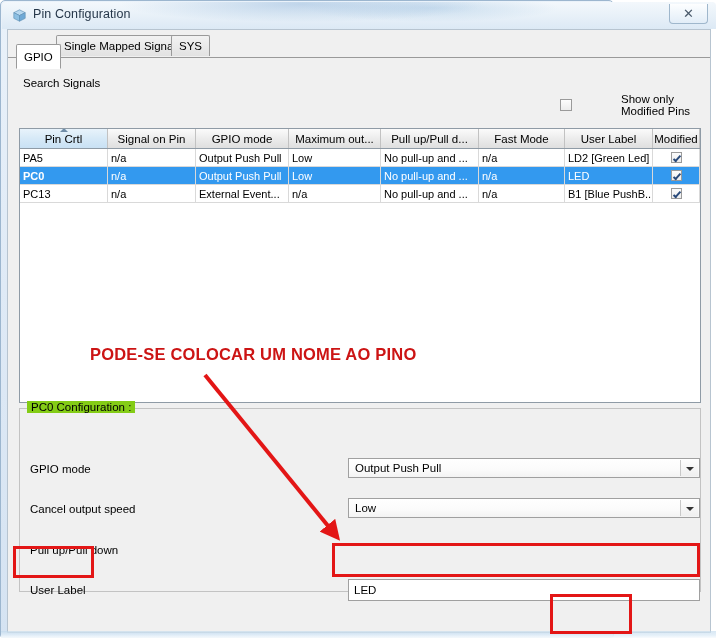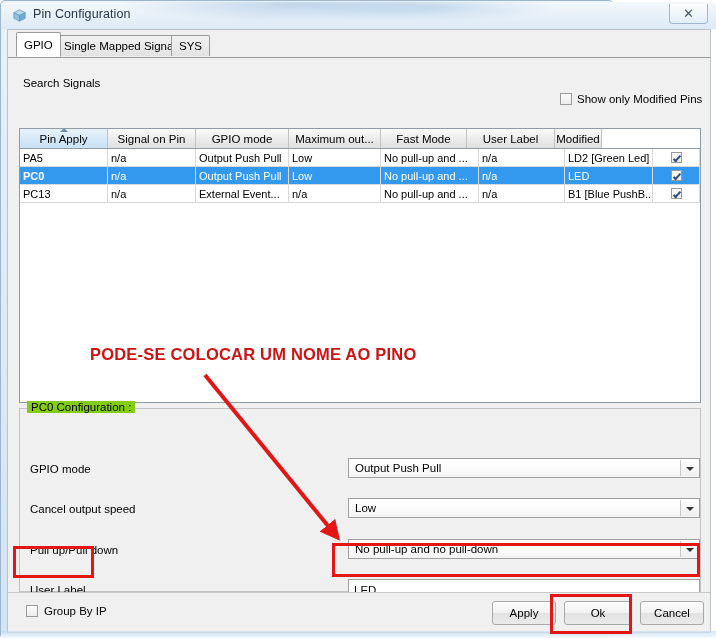--- a/index.html
+++ b/index.html
@@ -170,21 +170,21 @@
   }
   .wincheck {
     width: 12px; height: 12px;
     box-sizing: border-box;
     border: 1px solid #9a9a9a;
     background: linear-gradient(180deg,#fdfdfd 0%, #ececec 100%);
     display: inline-block;
     position: relative;
     flex: none;
   }
-  #modified-check-label { font-size: 11.5px; }
+  #modified-check-label { font-size: 11.5px; margin-left: 44px; }
 
   
   #table-wrap {
     position: absolute;
     left: 11px; top: 98px;
     width: 682px;
     height: 275px;
     box-sizing: border-box;
     background: #ffffff;
     border: 1px solid #8f9ba6;
@@ -424,21 +424,21 @@
     </svg>
     <div id="title-text">Pin Configuration</div>
     <div id="close-btn">
       <div id="close-glyph">✕</div>
     </div>
   </div>
 
   <div id="client">
 
     <div id="tabstrip">
-      <div class="tab active" style="left:8px;">
+      <div class="tab active" style="left:8px;margin-top:12px;">
         <span>GPIO</span>
       </div>
       <div class="tab" style="left:48px;">
         <span>Single Mapped Signals</span>
       </div>
       <div class="tab" style="left:163px;">
         <span>SYS</span>
       </div>
       <div id="tab-underline"></div>
     </div>
@@ -449,30 +449,33 @@
 
     <div id="modified-check-wrap">
       <span class="wincheck"></span>
       <span id="modified-check-label">Show only Modified Pins</span>
     </div>
 
     <div id="table-wrap">
       <div id="thead">
           <div class="th sorted" style="width: 88px;">
             <span class="sortarrow"></span>
-            <span>Pin Apply</span>
+            <span>Pin Crtl</span>
           </div>
           <div class="th" style="width: 88px;">
             <span>Signal on Pin</span>
           </div>
           <div class="th" style="width: 93px;">
             <span>GPIO mode</span>
           </div>
           <div class="th" style="width: 92px;">
             <span>Maximum out...</span>
+          </div>
+          <div class="th" style="width: 98px;">
+            <span>Pull up/Pull d...</span>
           </div>
           <div class="th" style="width: 86px;">
             <span>Fast Mode</span>
           </div>
           <div class="th" style="width: 88px;">
             <span>User Label</span>
           </div>
           <div class="th" style="width: 47px;">
             <span>Modified</span>
           </div>
@@ -530,45 +533,24 @@
 
     <div class="cfg-label" style="top:473px;">Cancel output speed</div>
     <div class="cfg-combo" style="top:468px;">
       <span class="cbtext">Low</span>
       <span class="cbarrowbox">
           <span class="cbarrow"></span>
         </span>
     </div>
 
     <div class="cfg-label" style="top:514px;">Pull up/Pull down</div>
-    <div class="cfg-combo" style="top:509px;">
-      <span class="cbtext">No pull-up and no pull-down</span>
-      <span class="cbarrowbox">
-          <span class="cbarrow"></span>
-        </span>
-    </div>
 
     <div class="cfg-label" style="top:554px;">User Label</div>
     <input id="userlabel-input" type="text" value="LED" style="">
 
-    <div id="bottombar">
-      <div id="groupbyip-wrap">
-        <span class="wincheck"></span>
-        <span>Group By IP</span>
-      </div>
-      <div class="btn" style="left:484px; width:64px;">
-        <span>Apply</span>
-      </div>
-      <div class="btn" style="left:556px; width:68px;">
-        <span>Ok</span>
-      </div>
-      <div class="btn" style="left:632px; width:64px;">
-        <span>Cancel</span>
-      </div>
-    </div>
 
   </div>
 
   <div id="bottom-glow"></div>
 </div>
 
 <div id="annot-text">PODE-SE COLOCAR UM NOME AO PINO</div>
 
 <svg id="annot-arrow" viewBox="0 0 716 638">
   <defs>

